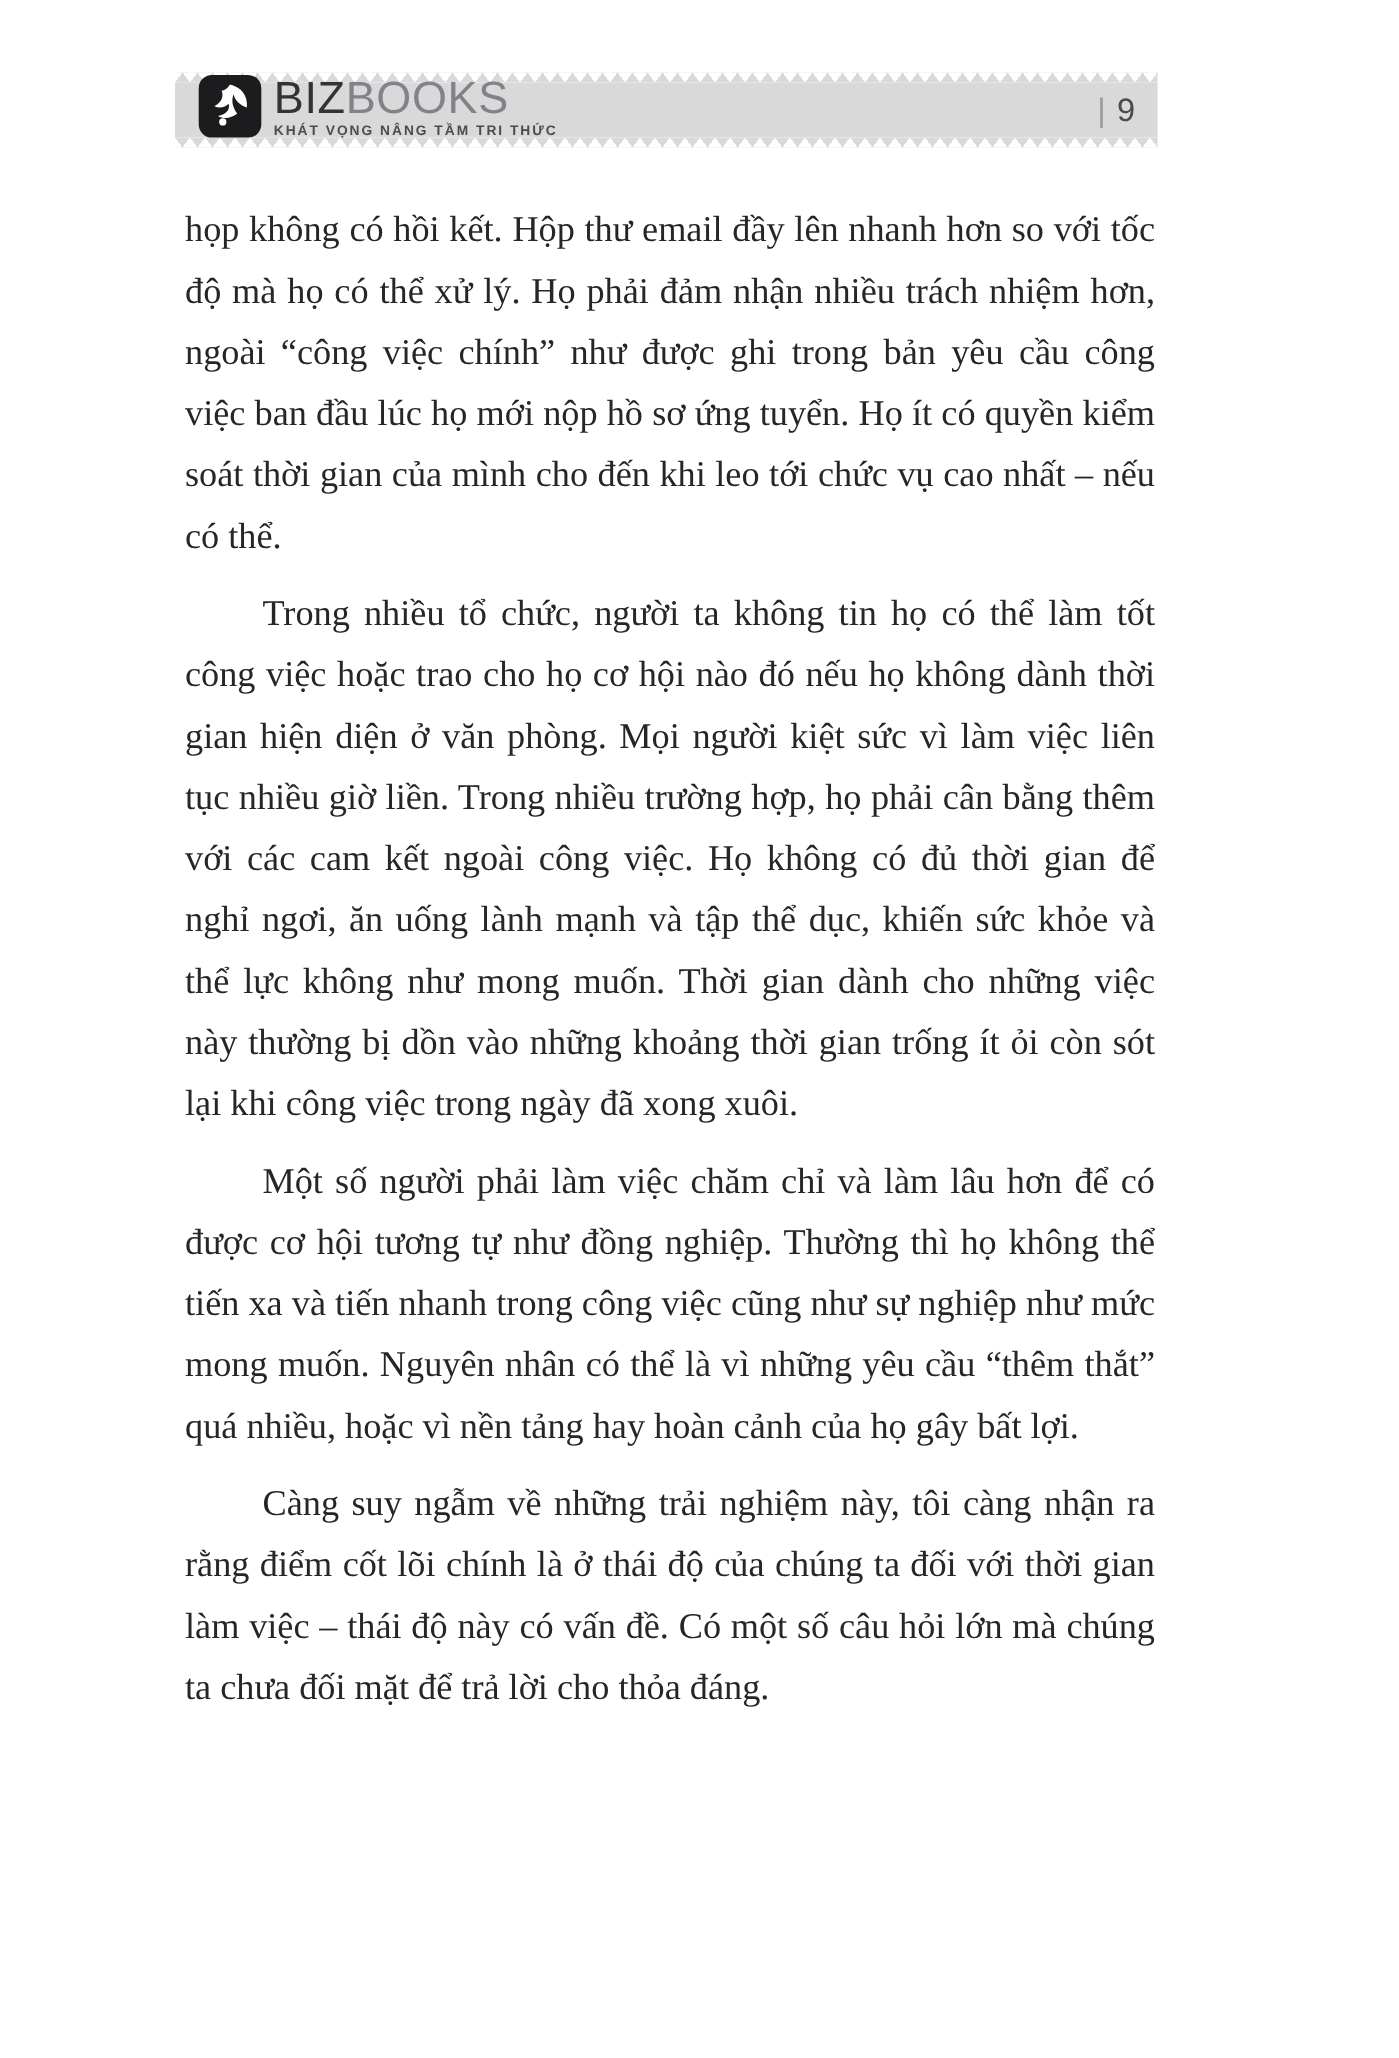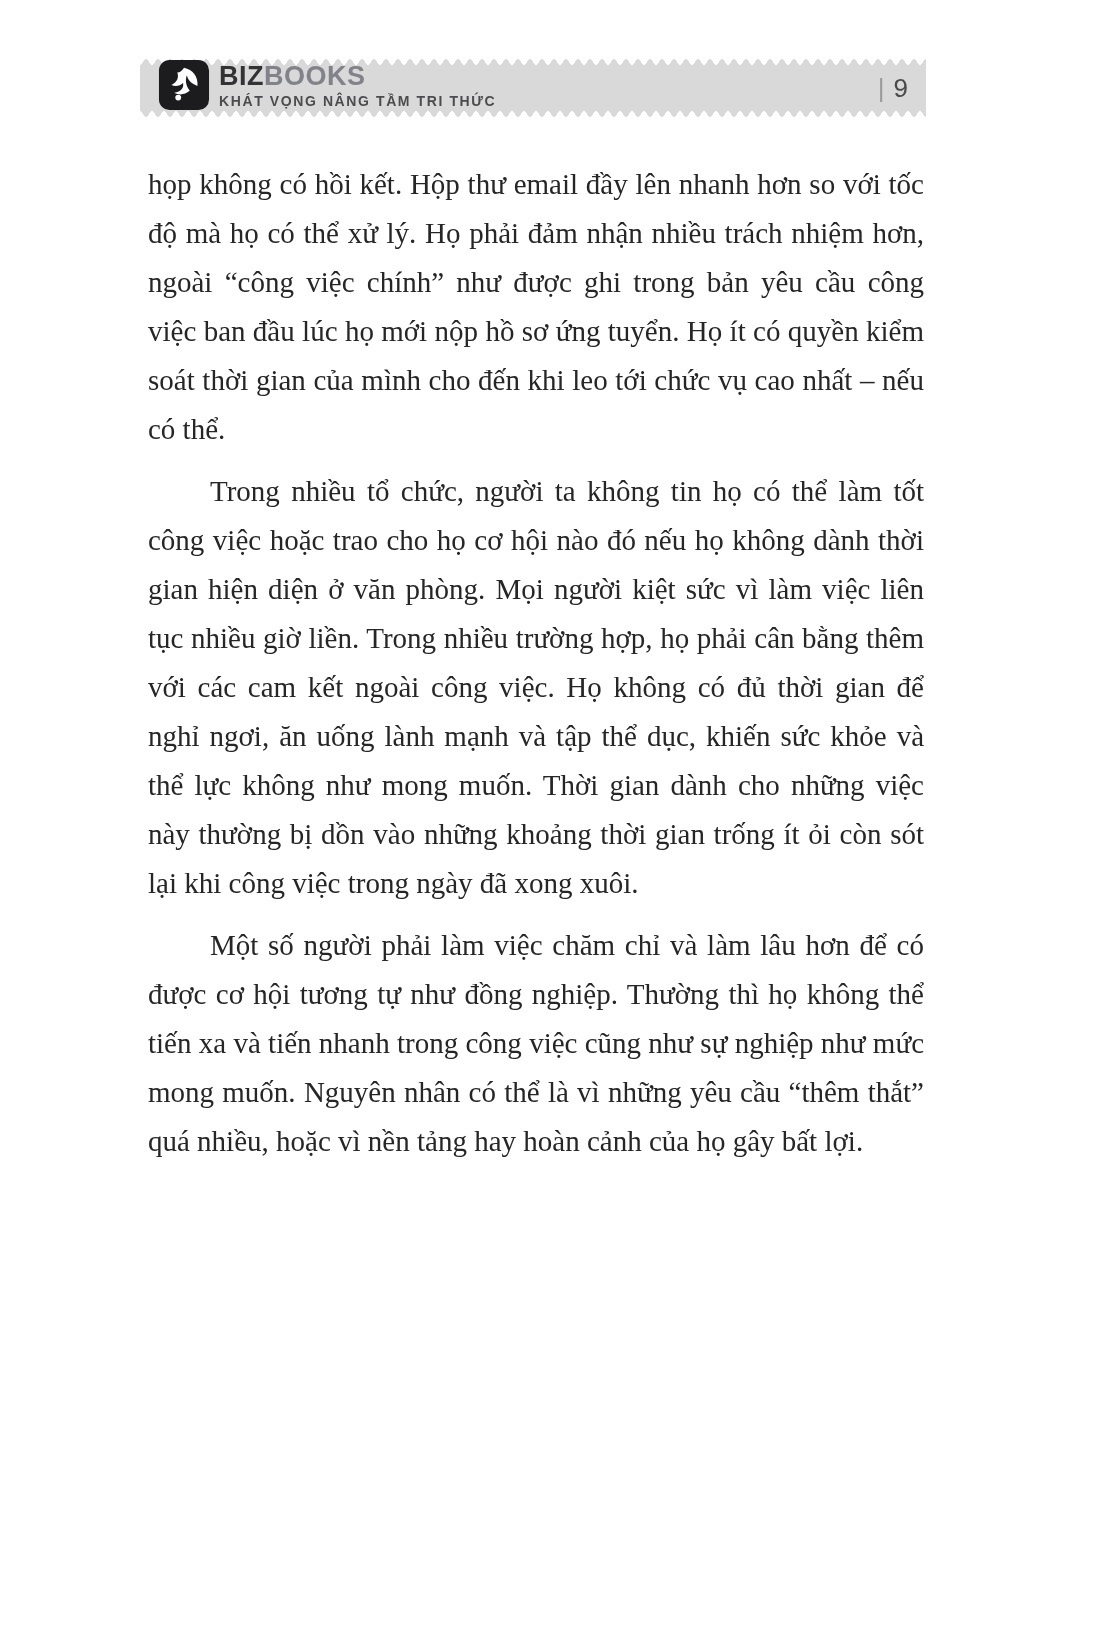--- a/index.html
+++ b/index.html
@@ -47,30 +47,30 @@
   }
   .logo-icon{display:inline-block;width:52px;height:52px;line-height:0;}
   .logo-icon svg{display:block;}
   .brand-text{
     display:flex;
     flex-direction:column;
     font-family:"Liberation Sans","DejaVu Sans",sans-serif;
     line-height:1;
   }
   .brand-name{
-    font-size:27px;
-    font-weight:bold;
+    font-size:36px;
+    font-weight:normal;
     letter-spacing:0.5px;
     color:#3a3a3c;
   }
   .brand-name .biz{color:#333335;}
   .brand-name .books{color:#82828a;}
   .tagline{
     margin-top:4px;
-    font-size:14px;
+    font-size:11px;
     font-weight:bold;
     letter-spacing:1.6px;
     color:#4c4c4e;
     white-space:nowrap;
   }
   .page-number{
     font-family:"Liberation Sans","DejaVu Sans",sans-serif;
     font-size:26px;
     color:#4a4a4c;
     display:flex;
@@ -122,15 +122,16 @@
           <span>9</span>
       </div>
     </div>
     <div class="zig bottom"></div>
   </header>
 
   <main class="content">
     <p class="para no-indent">họp không có hồi kết. Hộp thư email đầy lên nhanh hơn so với tốc độ mà họ có thể xử lý. Họ phải đảm nhận nhiều trách nhiệm hơn, ngoài “công việc chính” như được ghi trong bản yêu cầu công việc ban đầu lúc họ mới nộp hồ sơ ứng tuyển. Họ ít có quyền kiểm soát thời gian của mình cho đến khi leo tới chức vụ cao nhất – nếu có thể.</p>
     <p class="para">Trong nhiều tổ chức, người ta không tin họ có thể làm tốt công việc hoặc trao cho họ cơ hội nào đó nếu họ không dành thời gian hiện diện ở văn phòng. Mọi người kiệt sức vì làm việc liên tục nhiều giờ liền. Trong nhiều trường hợp, họ phải cân bằng thêm với các cam kết ngoài công việc. Họ không có đủ thời gian để nghỉ ngơi, ăn uống lành mạnh và tập thể dục, khiến sức khỏe và thể lực không như mong muốn. Thời gian dành cho những việc này thường bị dồn vào những khoảng thời gian trống ít ỏi còn sót lại khi công việc trong ngày đã xong xuôi.</p>
     <p class="para">Một số người phải làm việc chăm chỉ và làm lâu hơn để có được cơ hội tương tự như đồng nghiệp. Thường thì họ không thể tiến xa và tiến nhanh trong công việc cũng như sự nghiệp như mức mong muốn. Nguyên nhân có thể là vì những yêu cầu “thêm thắt” quá nhiều, hoặc vì nền tảng hay hoàn cảnh của họ gây bất lợi.</p>
+    <p class="para">Càng suy ngẫm về những trải nghiệm này, tôi càng nhận ra rằng điểm cốt lõi chính là ở thái độ của chúng ta đối với thời gian làm việc – thái độ này có vấn đề. Có một số câu hỏi lớn mà chúng ta chưa đối mặt để trả lời cho thỏa đáng.</p>
   </main>
 
 </div>
 
 </body></html>

